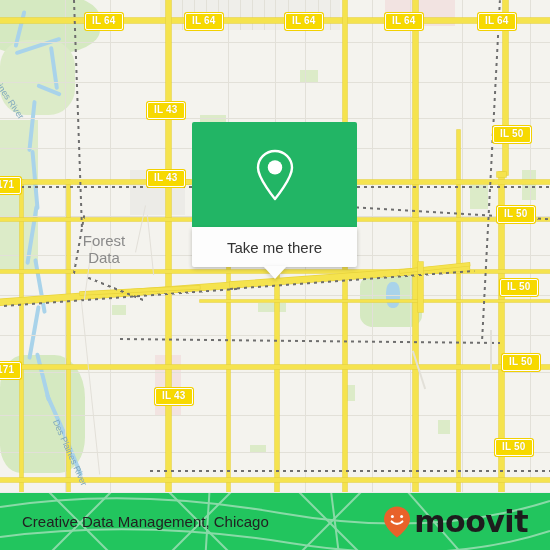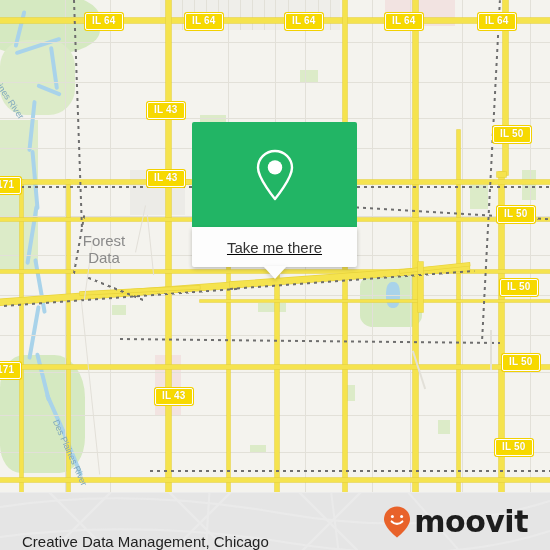--- a/index.html
+++ b/index.html
@@ -49,21 +49,21 @@
   .place{
     position:absolute;color:#8a8a8a;white-space:nowrap;
     font-size:15px;line-height:17px;text-align:center;
   }
   .place-sm{font-size:13px;color:#9a9a9a;}
   .river-label{
     position:absolute;color:#7ea7bd;font-size:9px;white-space:nowrap;
   }
 
   
-  #popup{position:absolute;left:192px;top:122px;width:146px;text-decoration:underline;}
+  #popup{position:absolute;left:192px;top:122px;width:146px;}
   #popup-green{
     width:165px;height:105px;background:#22b565;
     border-radius:2px 2px 0 0;
     display:flex;align-items:center;justify-content:center;
   }
   #popup-white{
     width:165px;height:40px;background:#fdfdfd;
     border-radius:0 0 2px 2px;
     display:flex;align-items:center;justify-content:center;
     box-shadow:0 2px 4px rgba(0,0,0,.22);
@@ -87,23 +87,23 @@
     background:#ffffff;
     display:flex;align-items:center;
     padding-left:6px;
     font-size:12px;color:#3a3a3a;
     box-sizing:border-box;
   }
 
   
   #footer{
     position:absolute;left:0;top:492px;width:550px;height:58px;
-    background:#e5e5e5;
+    background:#22c55e;
     border-top:1px solid #ececec;
-    display:flex;align-items:flex-end;
+    display:flex;align-items:center;
     box-sizing:border-box;
   }
   #footer-watermark{
     position:absolute;left:0;top:0;width:550px;height:58px;
     overflow:hidden;pointer-events:none;opacity:.5;
   }
   #footer-title{
     position:relative;margin-left:22px;font-size:15px;color:#222222;
     white-space:nowrap;
   }

